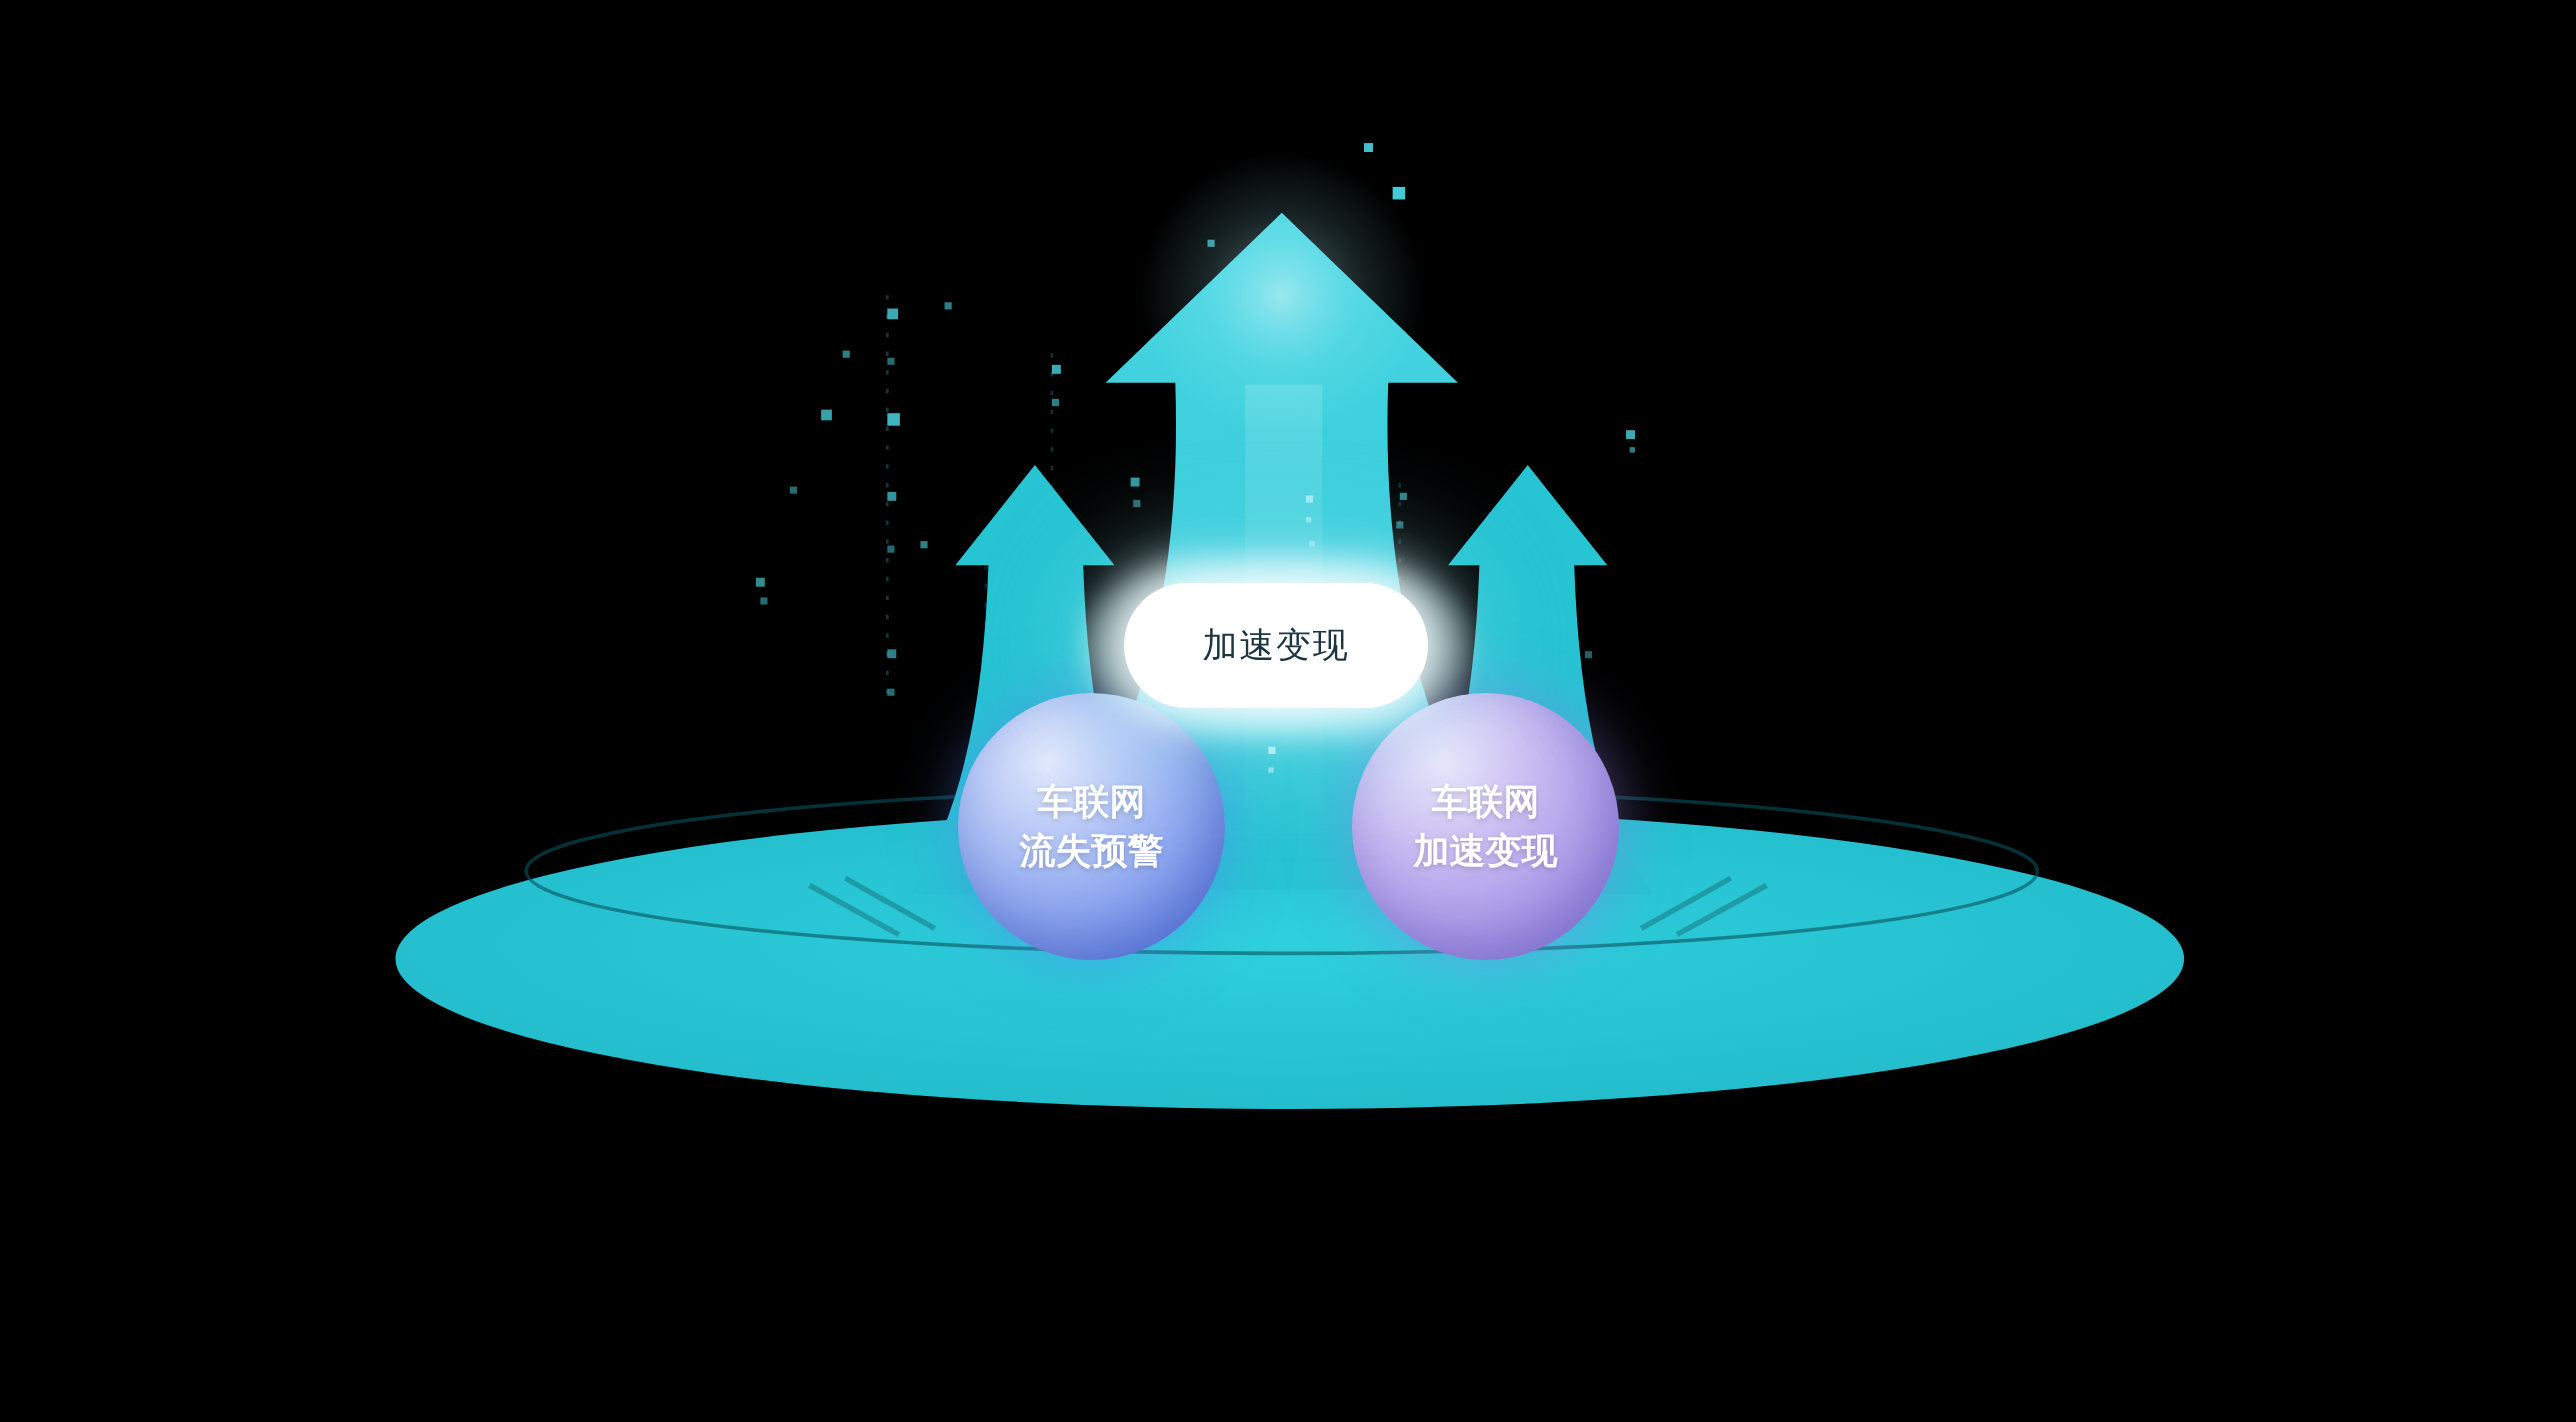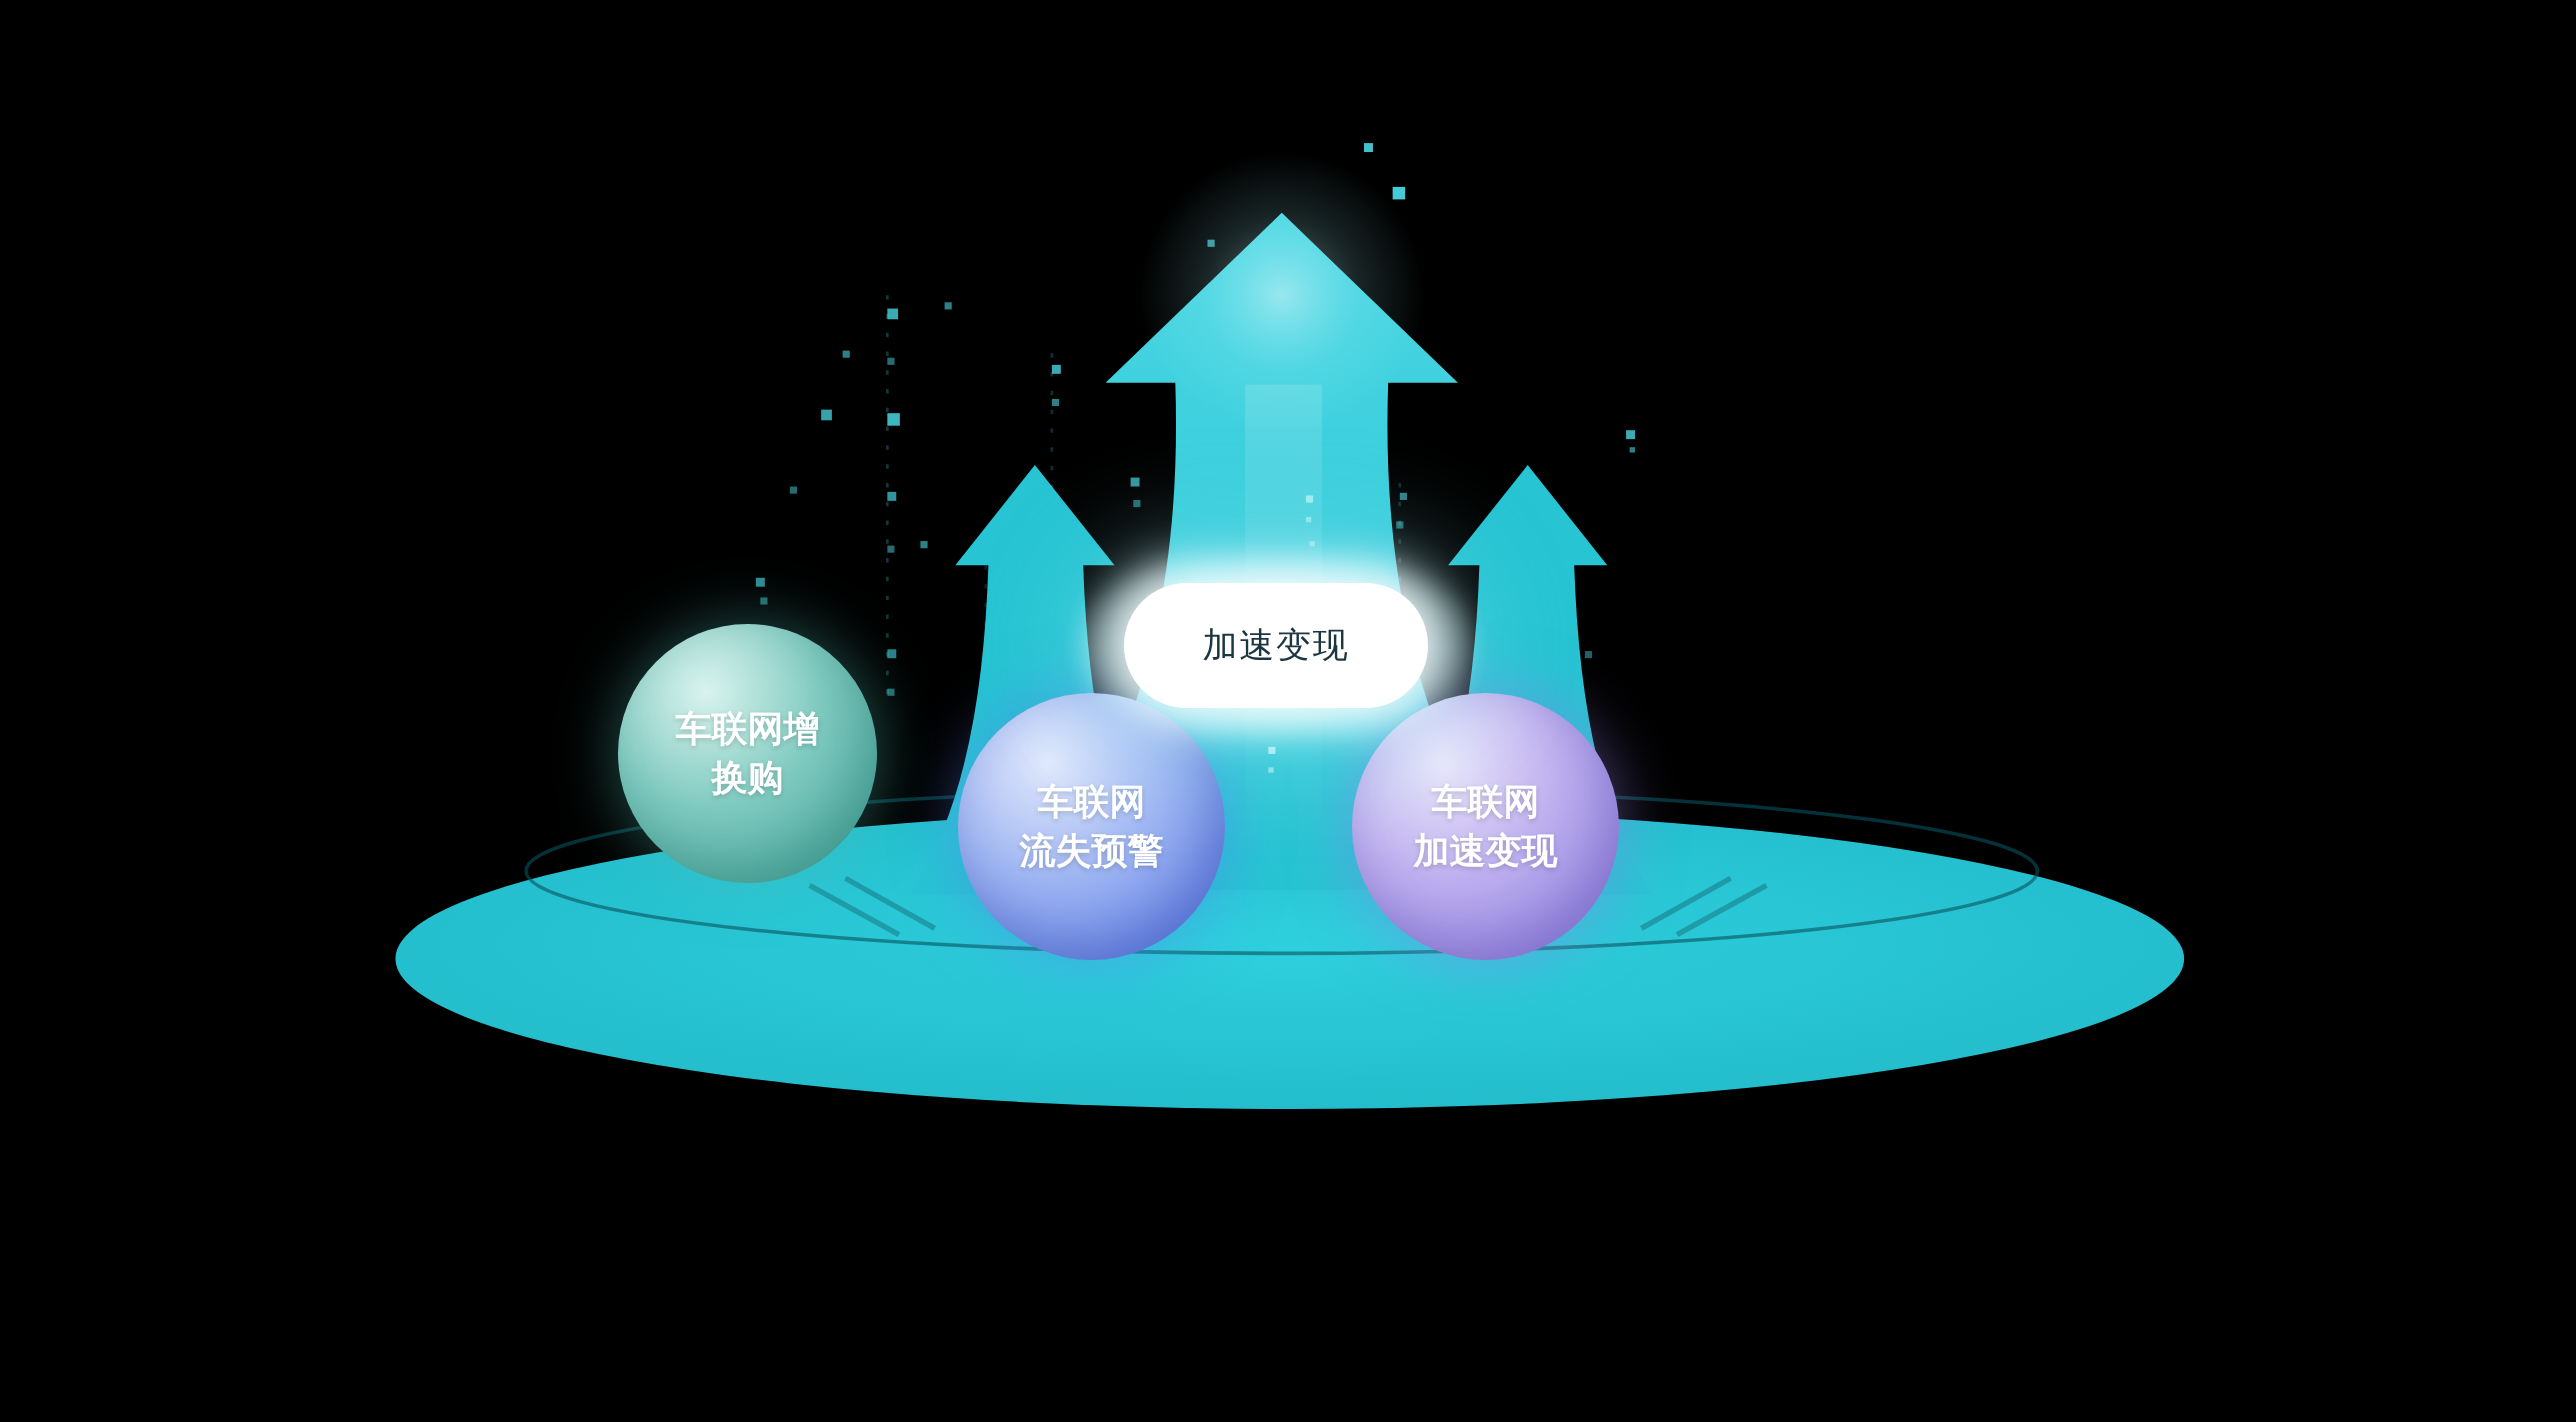--- a/index.html
+++ b/index.html
@@ -167,26 +167,20 @@
 
     <g fill="#c9f6fa">
       <rect x="1418" y="835" width="8" height="8" opacity="0.8"></rect>
       <rect x="1418" y="858" width="6" height="6" opacity="0.6"></rect>
       <rect x="1460" y="554" width="8" height="8" opacity="0.7"></rect>
       <rect x="1460" y="578" width="6" height="6" opacity="0.55"></rect>
       <rect x="1464" y="605" width="6" height="6" opacity="0.5"></rect>
     </g>
   </svg>
 
-  <div class="bubble bubble-1">
-    <div>
-      <span class="line">车联网增</span>
-      <span class="line">换购</span>
-    </div>
-  </div>
 
   <div class="bubble bubble-2">
     <div>
       <span class="line">车联网</span>
       <span class="line">流失预警</span>
     </div>
   </div>
 
   <div class="bubble bubble-3">
     <div>

